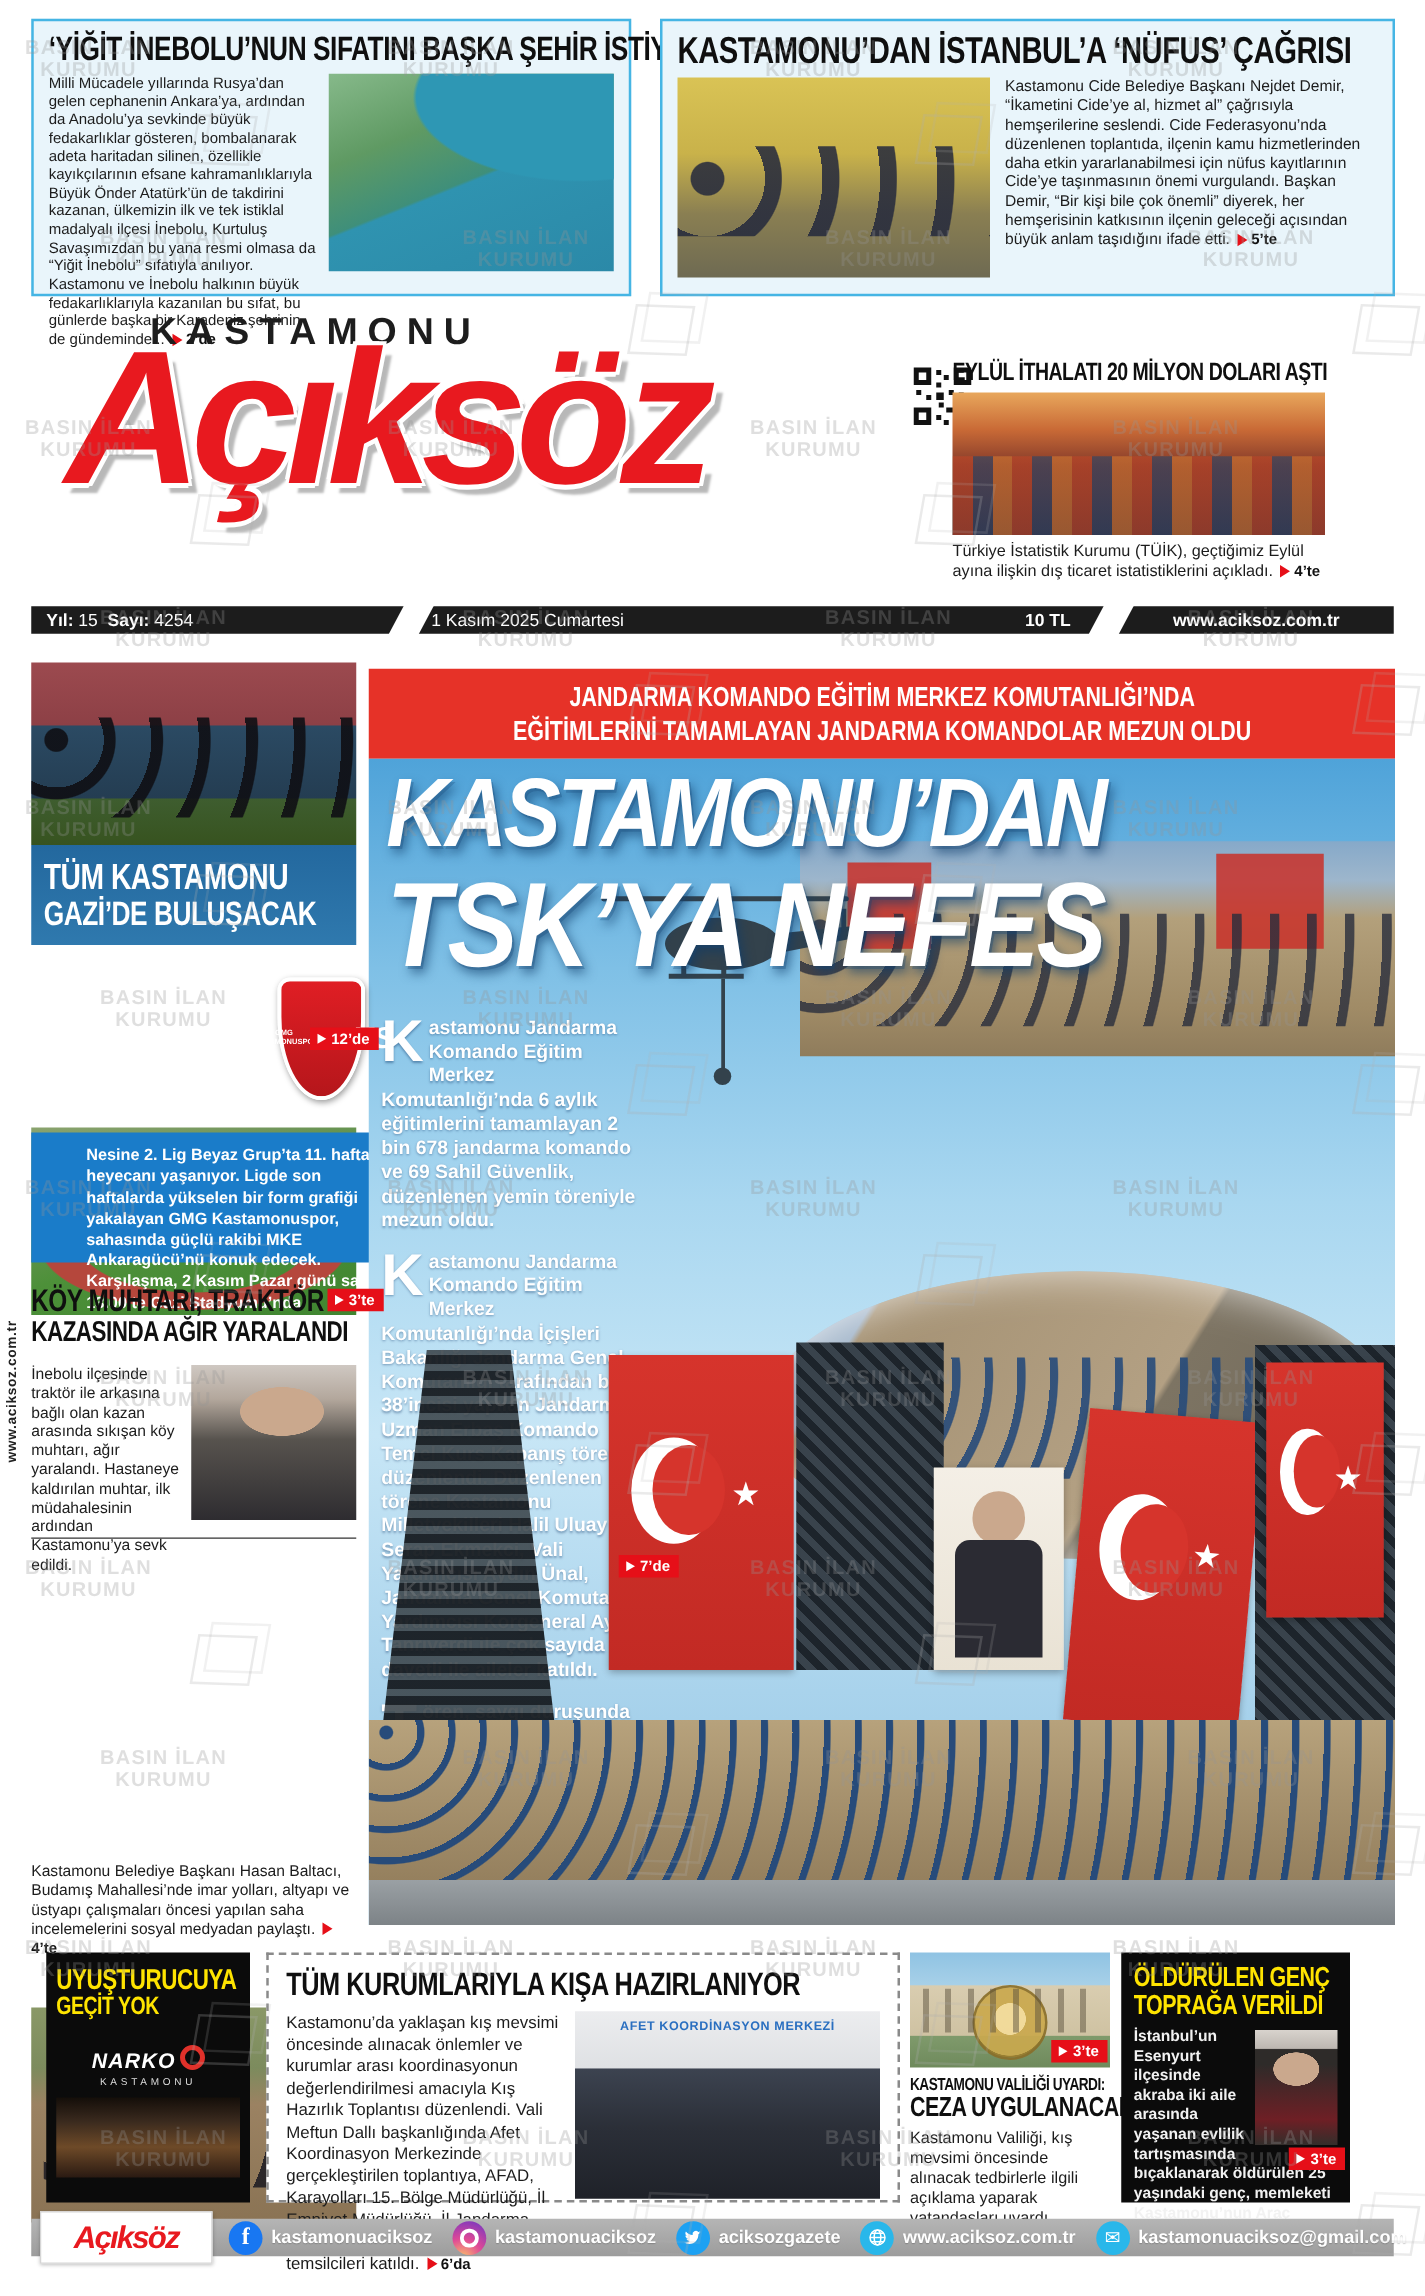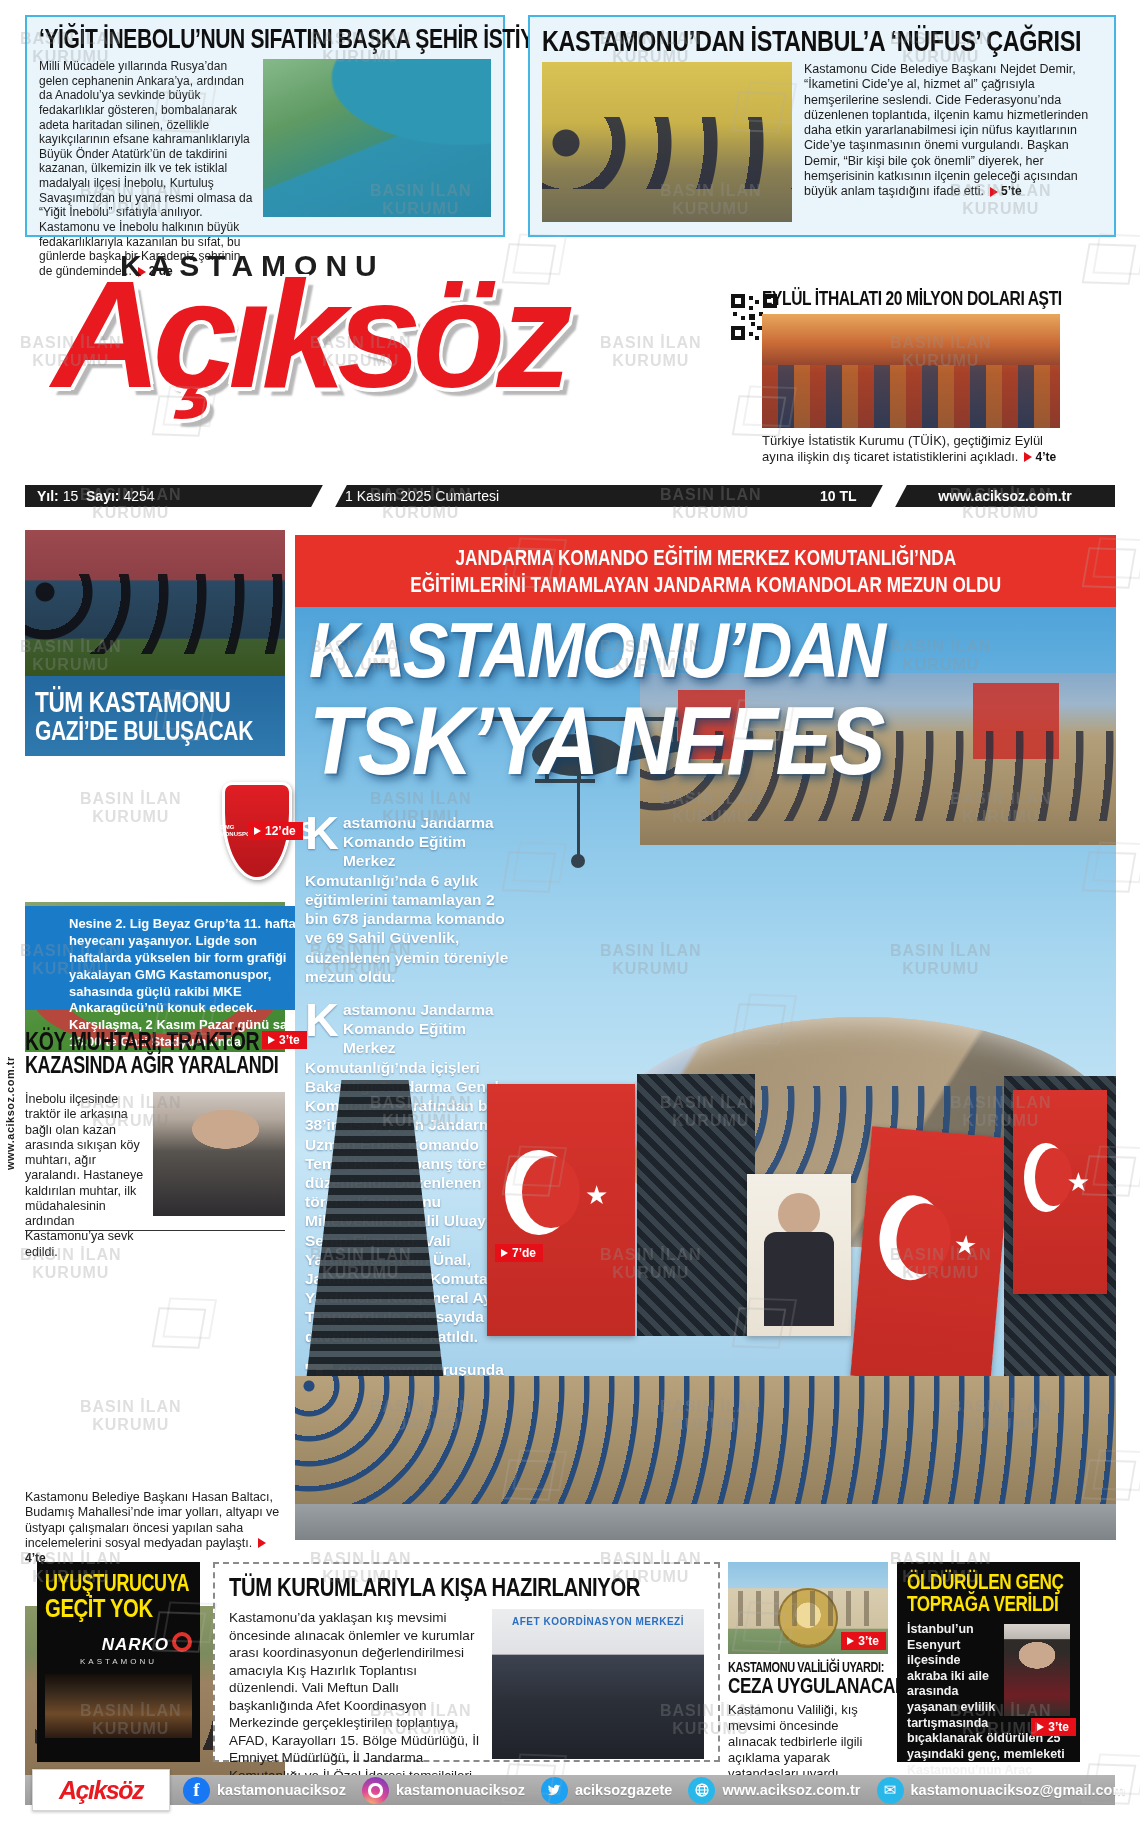--- a/index.html
+++ b/index.html
@@ -297,31 +297,31 @@
           </div>
         </div>
         <div class="crowd" style="left:0;right:0;bottom:36px;height:128px;"></div>
         <div class="road" style="left:0;right:0;bottom:0;height:36px;"></div>
       </div>
     </div>
   </section>
 
   <section class="abs blackbox" style="left:37px;top:1562px;width:163px;height:200px;padding:10px 8px;">
     <div class="yellowhl" style="font-size:23px;"><span class="condl">UYUŞTURUCUYA</span></div>
-    <div class="yellowhl" style="font-size:26px;"><span class="condl">GEÇİT YOK</span></div>
-    <div style="text-align:right;margin-top:10px;font-style:italic;font-weight:bold;font-size:17px;letter-spacing:1px;"><span>NARKO</span><span class="ring"></span></div>
+    <div class="yellowhl" style="font-size:20px;"><span class="condl">GEÇİT YOK</span></div>
+    <div style="text-align:center;margin-top:20px;font-style:italic;font-weight:bold;font-size:17px;letter-spacing:1px;"><span>NARKO</span><span class="ring"></span></div>
     <div style="text-align:center;font-size:8px;letter-spacing:3px;margin-top:2px;color:#ddd;">KASTAMONU</div>
     <div class="ph ph-drugs" style="width:147px;height:64px;margin-top:8px;"></div>
   </section>
 
   <section class="abs dashedbox" style="left:213px;top:1562px;width:507px;height:200px;padding:10px 14px;">
     <h2 class="hl" style="font-size:26px;margin:0 0 8px 0;"><span class="condl">TÜM KURUMLARIYLA KIŞA HAZIRLANIYOR</span></h2>
     <div style="display:flex;gap:12px;">
       <p class="bodytxt" style="width:252px;font-size:13.5px;line-height:1.3;"><span>Kastamonu’da yaklaşan kış mevsimi öncesinde alınacak önlemler ve kurumlar arası koordinasyonun değerlendirilmesi amacıyla Kış Hazırlık Toplantısı düzenlendi. Vali Meftun Dallı başkanlığında Afet Koordinasyon Merkezinde gerçekleştirilen toplantıya, AFAD, Karayolları 15. Bölge Müdürlüğü, İl Emniyet Müdürlüğü, İl Jandarma Komutanlığı ve İl Özel İdaresi temsilcileri katıldı.</span><span class="inline-more"><span class="arr"></span><b>6’da</b></span></p>
-      <div class="ph ph-afad" style="width:212px;height:150px;flex:0 0 auto;">
+      <div class="ph ph-afad" style="width:244px;height:150px;flex:0 0 auto;">
         <span class="afadlabel">AFET KOORDİNASYON MERKEZİ</span>
       </div>
     </div>
   </section>
 
   <section class="abs" style="left:728px;top:1562px;width:160px;height:200px;">
     <div class="ph ph-valilik" style="width:160px;height:92px;">
       <span class="emblem"></span>
       <div class="tag" style="right:2px;bottom:4px;left:auto;"><span>3’te</span></div>
     </div>

